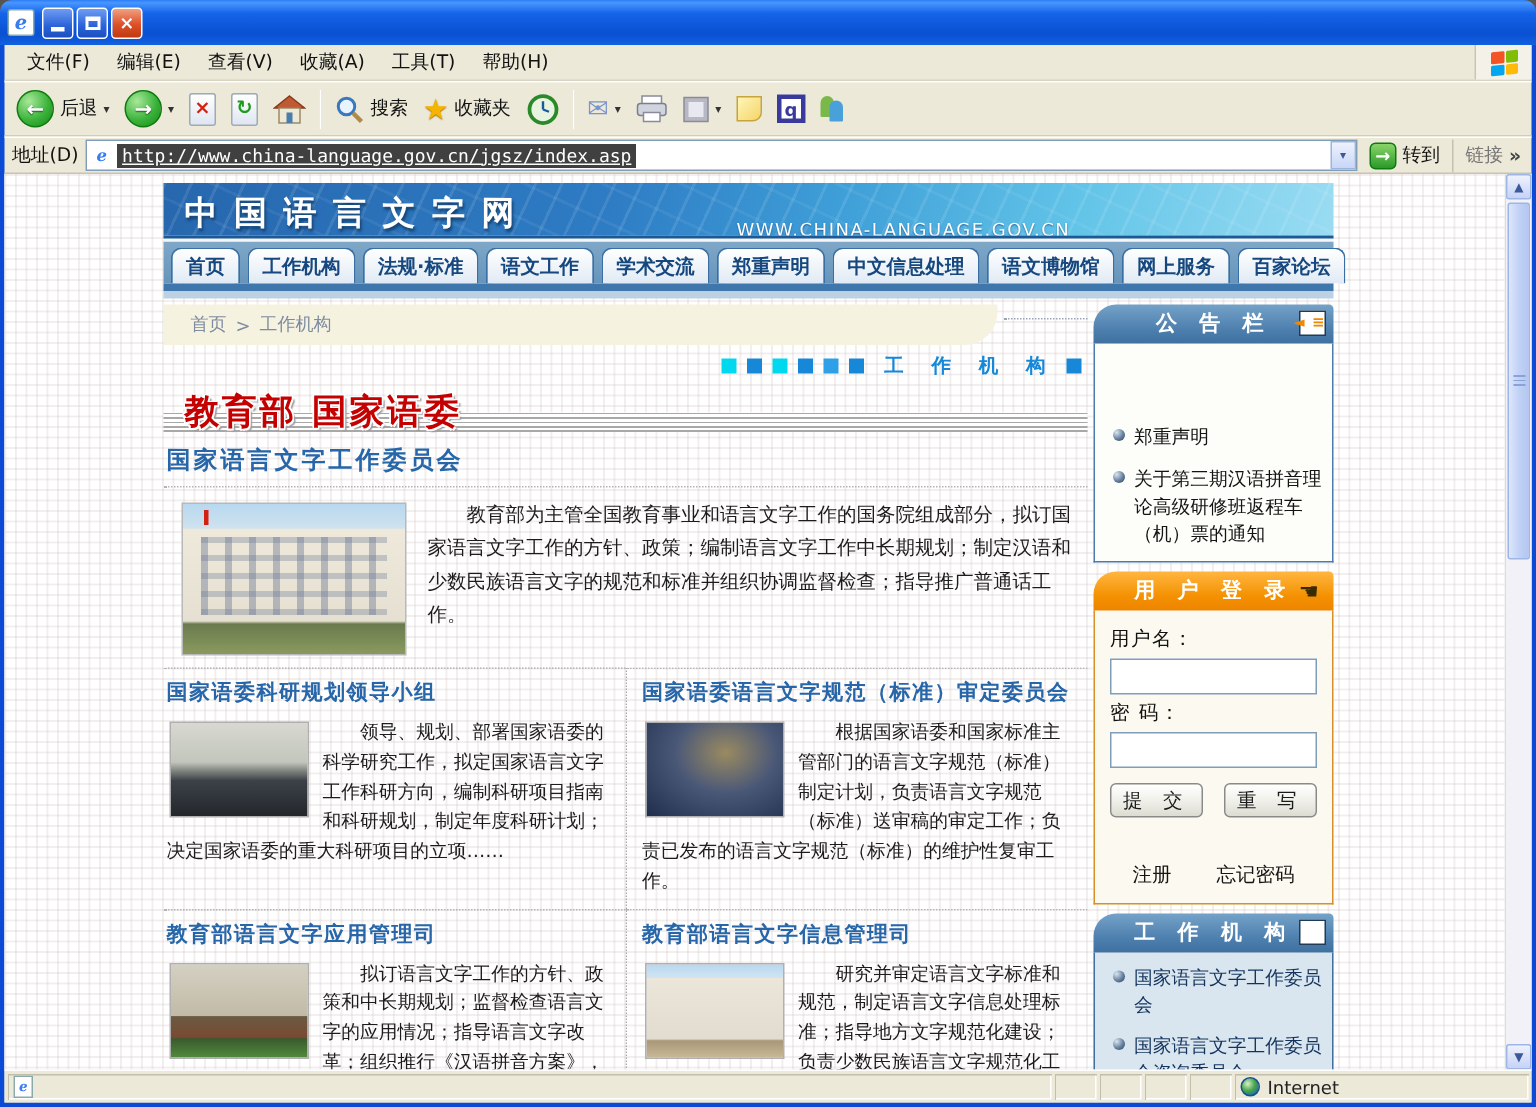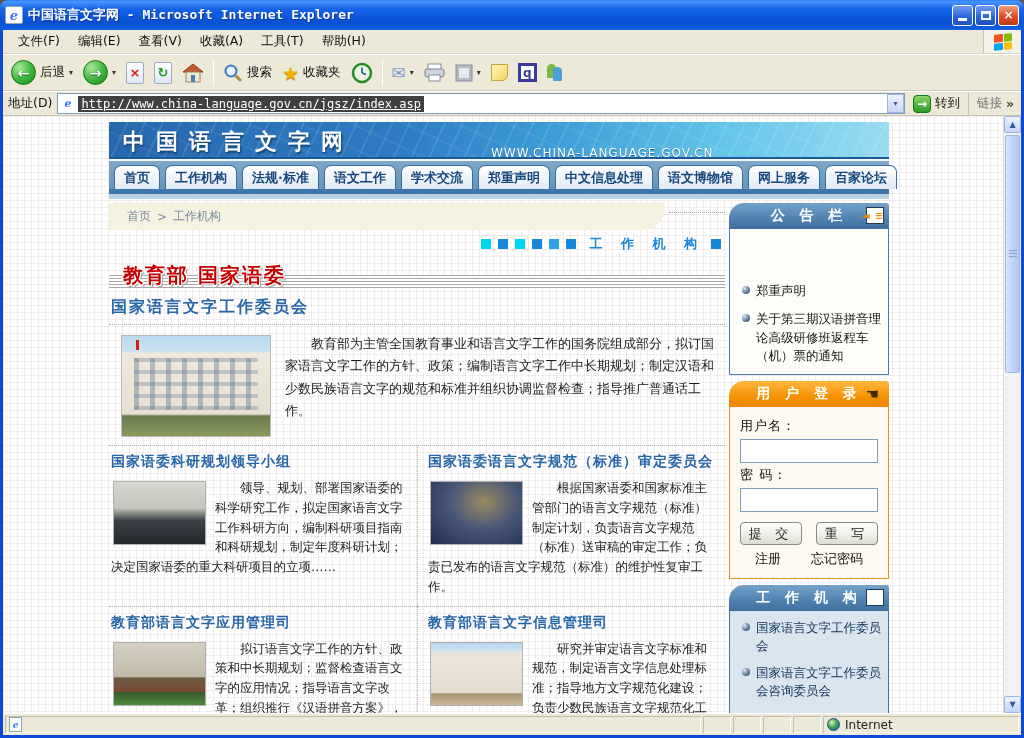--- a/index.html
+++ b/index.html
@@ -114,21 +114,21 @@
     font-size:12px; color:#7d8ca0; }
   .crumbdots { position:absolute; left:560px; right:0; top:9px; border-top:1px dotted #9aa4b8; }
 
   .markerrow { display:flex; justify-content:flex-end; align-items:center; gap:7px; margin:2px 4px 8px 0; }
   .sq { width:10px; height:10px; display:inline-block; }
   .marker-label { color:#1787d8; font-weight:bold; font-size:13px; letter-spacing:7px; margin-left:6px; }
 
   .redhead { position:relative; height:28px; margin:4px 0 2px; }
   .redhead .stripes { position:absolute; left:0; right:0; bottom:1px; height:13px;
     background: repeating-linear-gradient(to bottom,#a8a8a8 0 1px,#ffffff 1px 3px); }
-  .redhead .txt { position:relative; display:inline-block; font-size:20px; font-weight:bold; color:#c50000;
+  .redhead .txt { position:relative; display:inline-block; font-size:23px; font-weight:bold; color:#c50000;
     letter-spacing:2px; padding-left:14px; line-height:28px;
     text-shadow:1px 1px 0 #fff,-1px -1px 0 #fff,1px -1px 0 #fff,-1px 1px 0 #fff,2px 2px 1px #9a9a9a; }
 
   .committee-title { color:#2766a8; font-size:16px; font-weight:bold; letter-spacing:2px; margin:8px 0 6px 2px; }
 
   .intro { border-top:1px dotted #b4b4b4; padding:8px 4px 6px 2px; overflow:hidden; }
   .intro-img { float:left; width:150px; height:102px; margin:2px 14px 2px 10px; border:1px solid #b8b8b8;
     background: linear-gradient(#b8d8f0 0%,#cfe2ee 16%,#efe9dc 17%,#e6e0d2 78%,#6a7a4e 80%,#8a9a5e 100%); position:relative; }
   .intro-img::before { content:""; position:absolute; left:12px; top:22px; right:12px; height:52px;
     background: repeating-linear-gradient(90deg, rgba(110,125,150,.45) 0 5px, transparent 5px 16px),
@@ -164,21 +164,21 @@
   .dot { flex:none; width:8px; height:8px; border-radius:50%; margin:4px 6px 0 8px;
     background: radial-gradient(circle at 30% 28%, #d8e6f2, #68809e 55%, #23405e); }
   .s-item span { font-size:12.5px; line-height:1.5; color:#141414; }
 
   .login-body { border-color:#d89028; background:#fcfaf0; padding:7px 10px 10px; }
   .login-label { font-size:13px; color:#111; margin:3px 0 4px; letter-spacing:1px; }
   .login-input { width:100%; height:24px; border:1px solid #7F9DB9; background:#fff; font-size:13px; padding:0 3px; }
   .btnrow { display:flex; gap:14px; margin-top:10px; }
   .xpbtn { flex:1; height:23px; border:1px solid #8a8a8a; border-radius:4px;
     background: linear-gradient(#ffffff,#efefe9 55%,#dcdcd2); font-size:13px; letter-spacing:5px; color:#1a1a1a; }
-  .linkrow { display:flex; justify-content:space-around; margin-top:5px; font-size:13px; color:#151515; }
+  .linkrow { display:flex; justify-content:space-around; margin-top:29px; font-size:13px; color:#151515; }
 
   .orgs-body { border-color:#3f70a0; background:#d9e5ef; padding:8px 4px 4px; height:168px; overflow:hidden; }
   .orgs-body .s-item { margin:0 0 10px; }
   .orgs-body .s-item span { color:#13335c; font-size:12.5px; line-height:1.4; }
 
   
   .vscroll { width:18px; background:#f2f1f8; border-left:1px solid #dcdcd2; display:flex; flex-direction:column; }
   .sbtn { height:17px; background:linear-gradient(#eef2fd,#c6d3f7); border:1px solid #9eb6e4; border-radius:2px;
     color:#3c5a9a; font-size:8px; display:flex; align-items:center; justify-content:center; }
   .vtrack { flex:1; position:relative; }
@@ -199,21 +199,20 @@
   .globe { width:13px; height:13px; border-radius:50%;
     background: radial-gradient(circle at 35% 32%, #d6f0c8, #4aa84a 45%, #1a6aa8 85%); border:1px solid #14508a; }
 </style>
 </head>
 <body>
 
 <div class="window">
 
   <div class="titlebar">
     <span class="ie-ico">e</span>
-    <span class="title-text">中国语言文字网 - Microsoft Internet Explorer</span>
     <div class="winbtns">
       <div class="winbtn">
           <span class="minbar"></span>
         </div>
       <div class="winbtn">
           <span class="maxbox"></span>
         </div>
       <div class="winbtn close">
           <span>×</span>
         </div>

